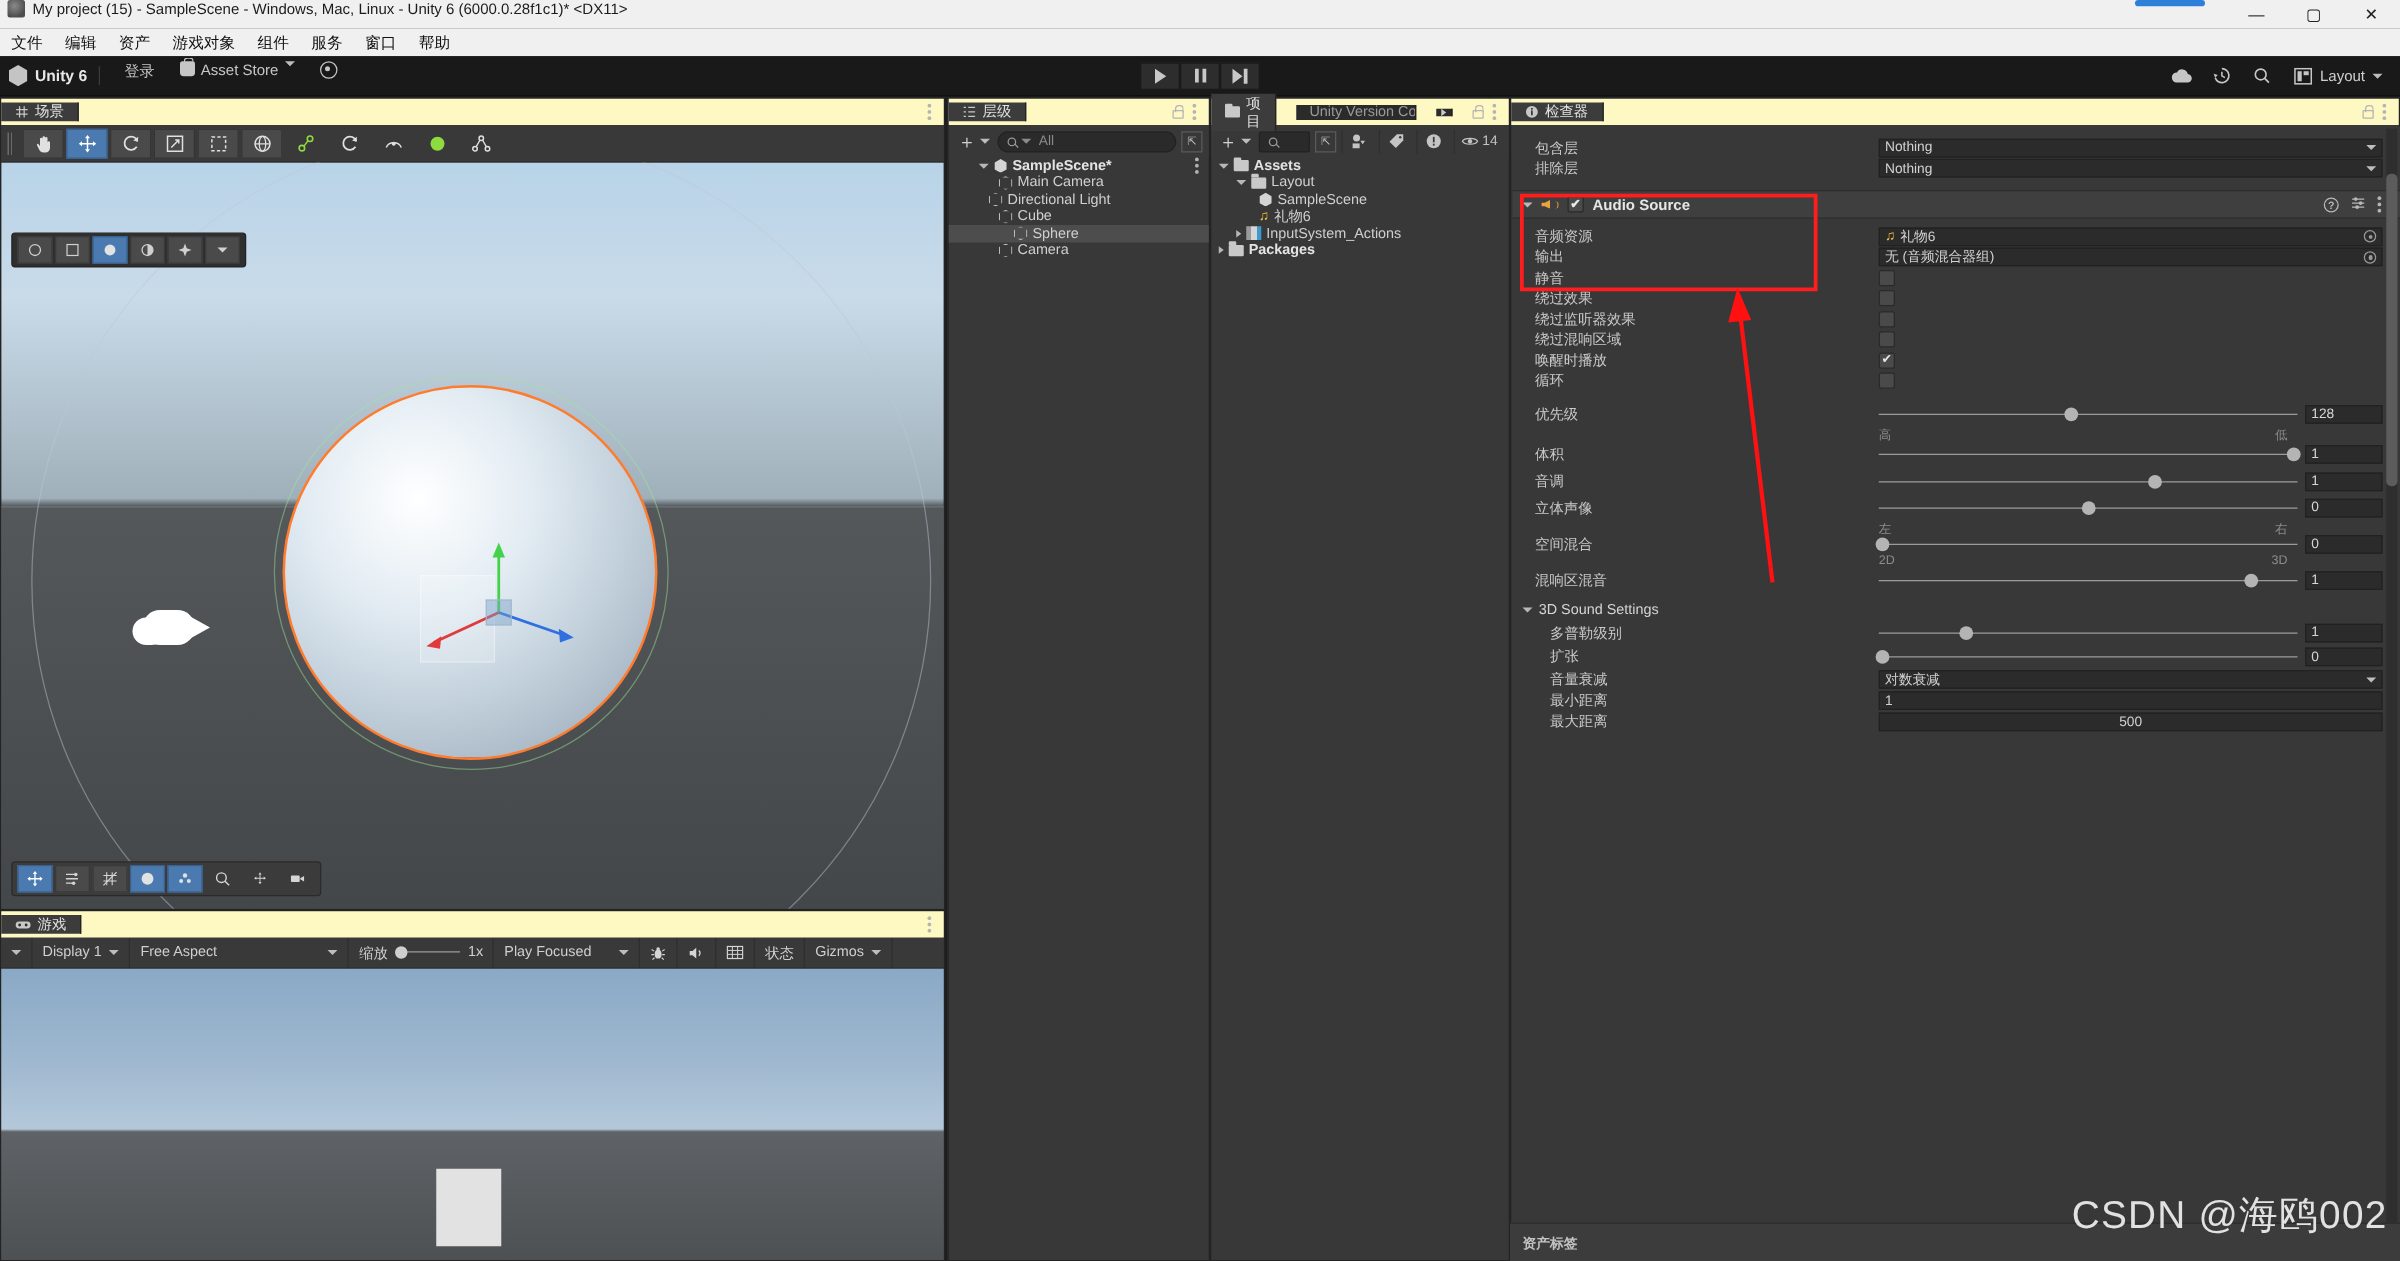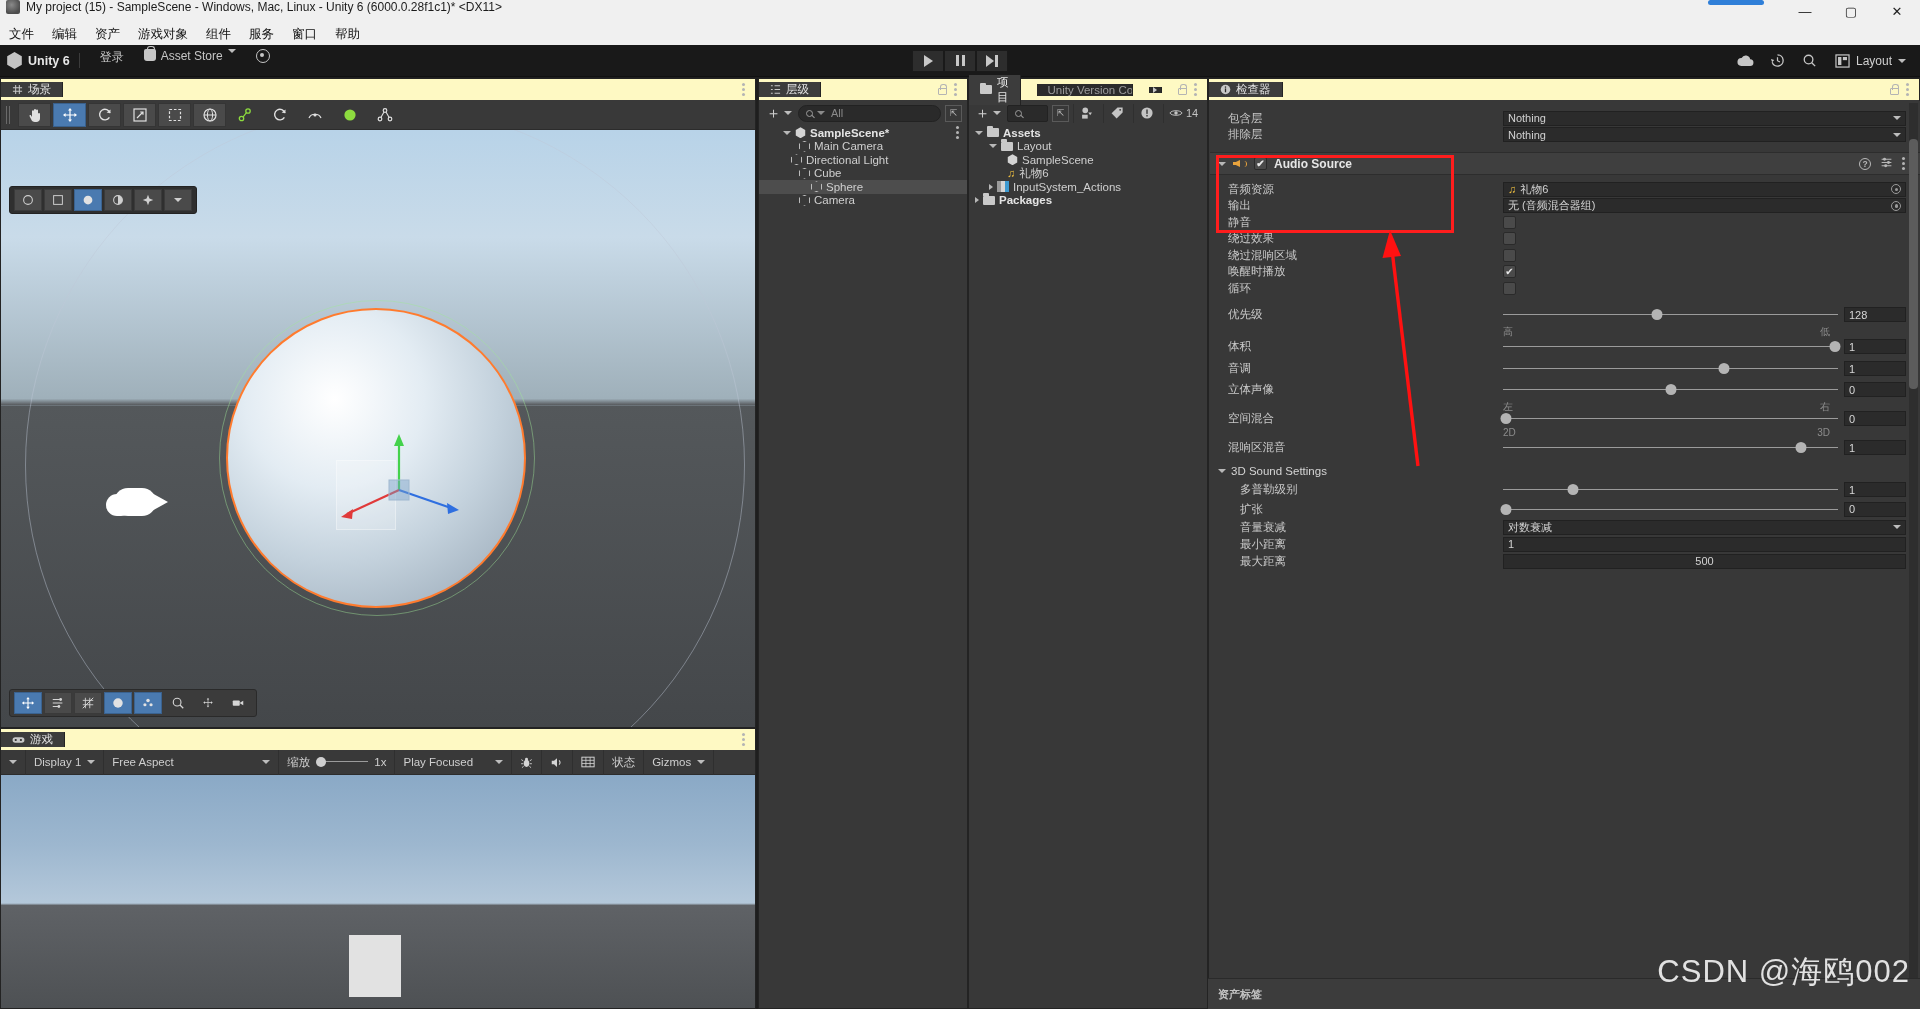--- a/index.html
+++ b/index.html
@@ -785,20 +785,26 @@
             <span class="cbox"></span>
           </span>
       </div>
       <div class="irow">
         <span class="ilabel">绕过效果</span>
         <span class="ivalue">
             <span class="cbox"></span>
           </span>
       </div>
       <div class="irow">
+        <span class="ilabel">绕过监听器效果</span>
+        <span class="ivalue">
+            <span class="cbox"></span>
+          </span>
+      </div>
+      <div class="irow">
         <span class="ilabel">绕过混响区域</span>
         <span class="ivalue">
             <span class="cbox"></span>
           </span>
       </div>
       <div class="irow">
         <span class="ilabel">唤醒时播放</span>
         <span class="ivalue">
             <span class="cbox checked"></span>
           </span>

